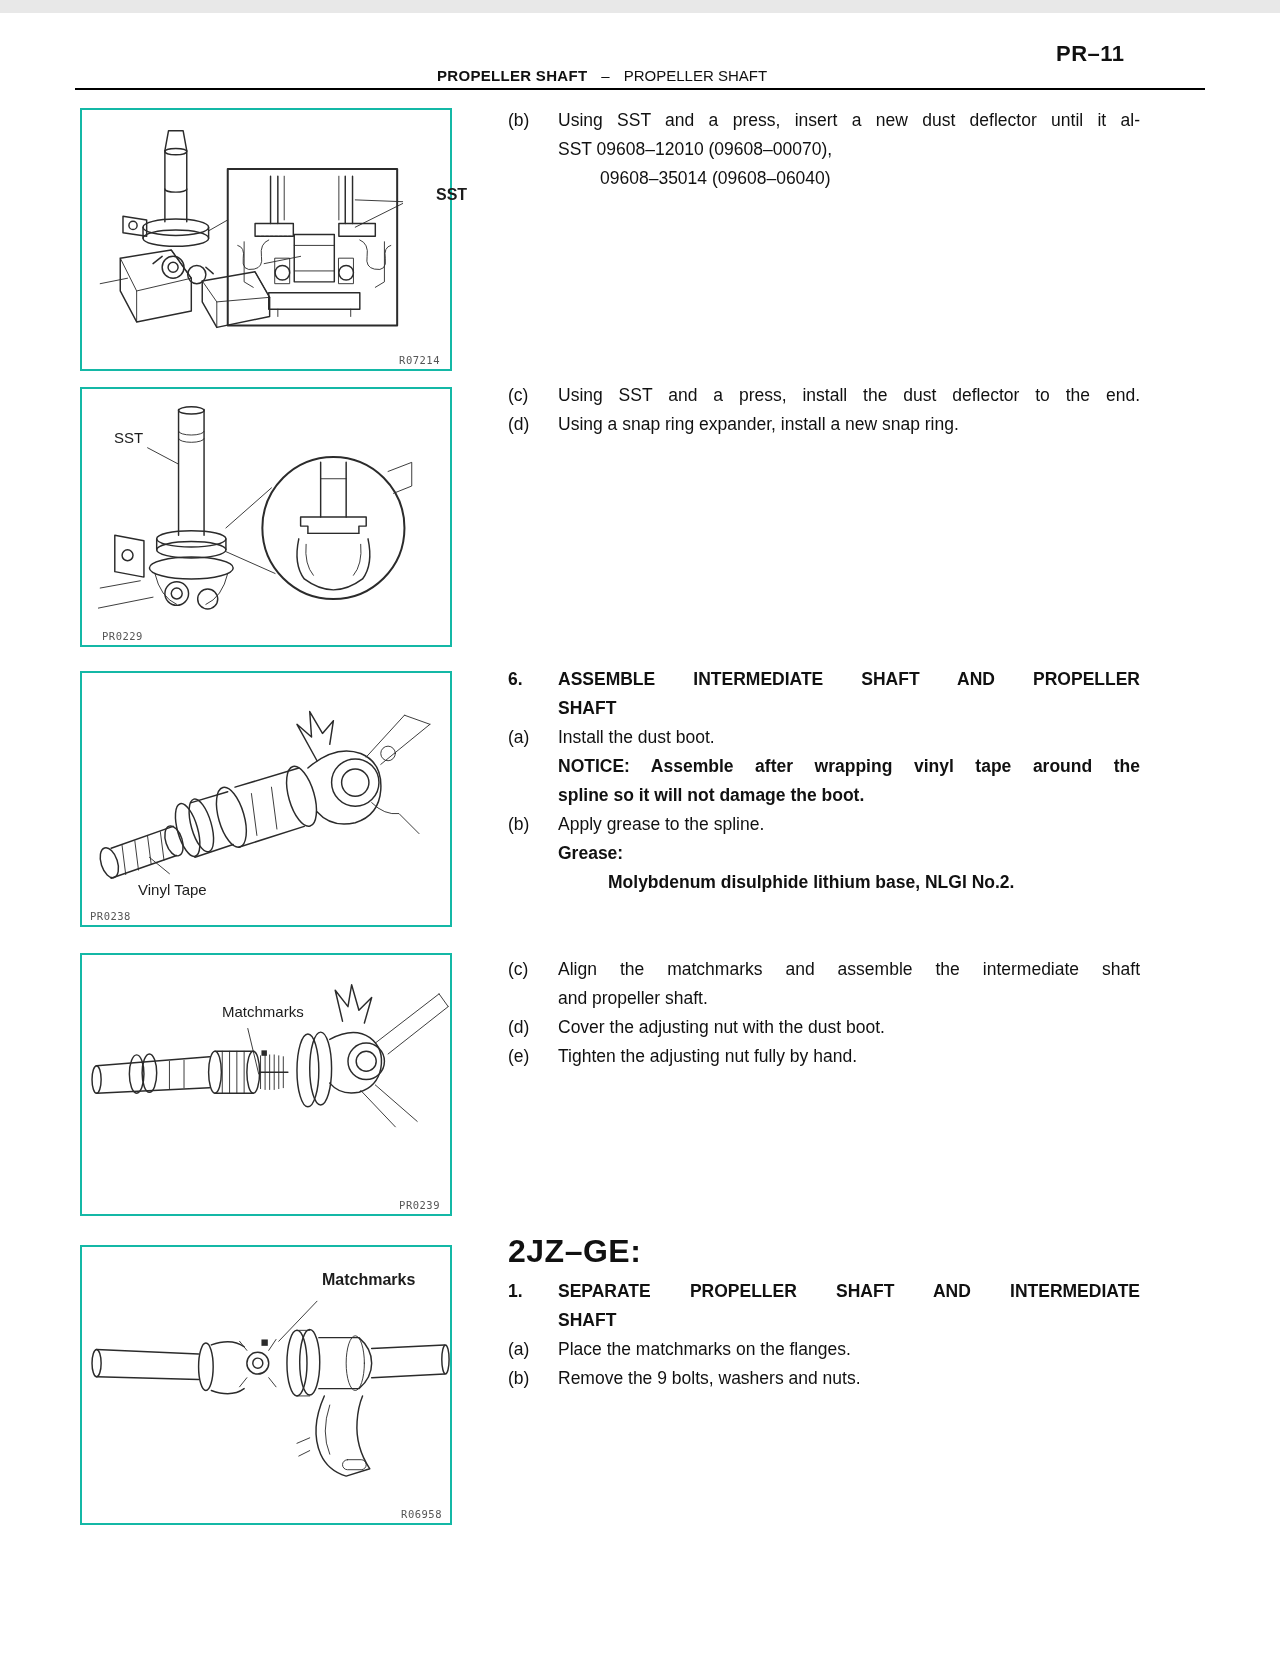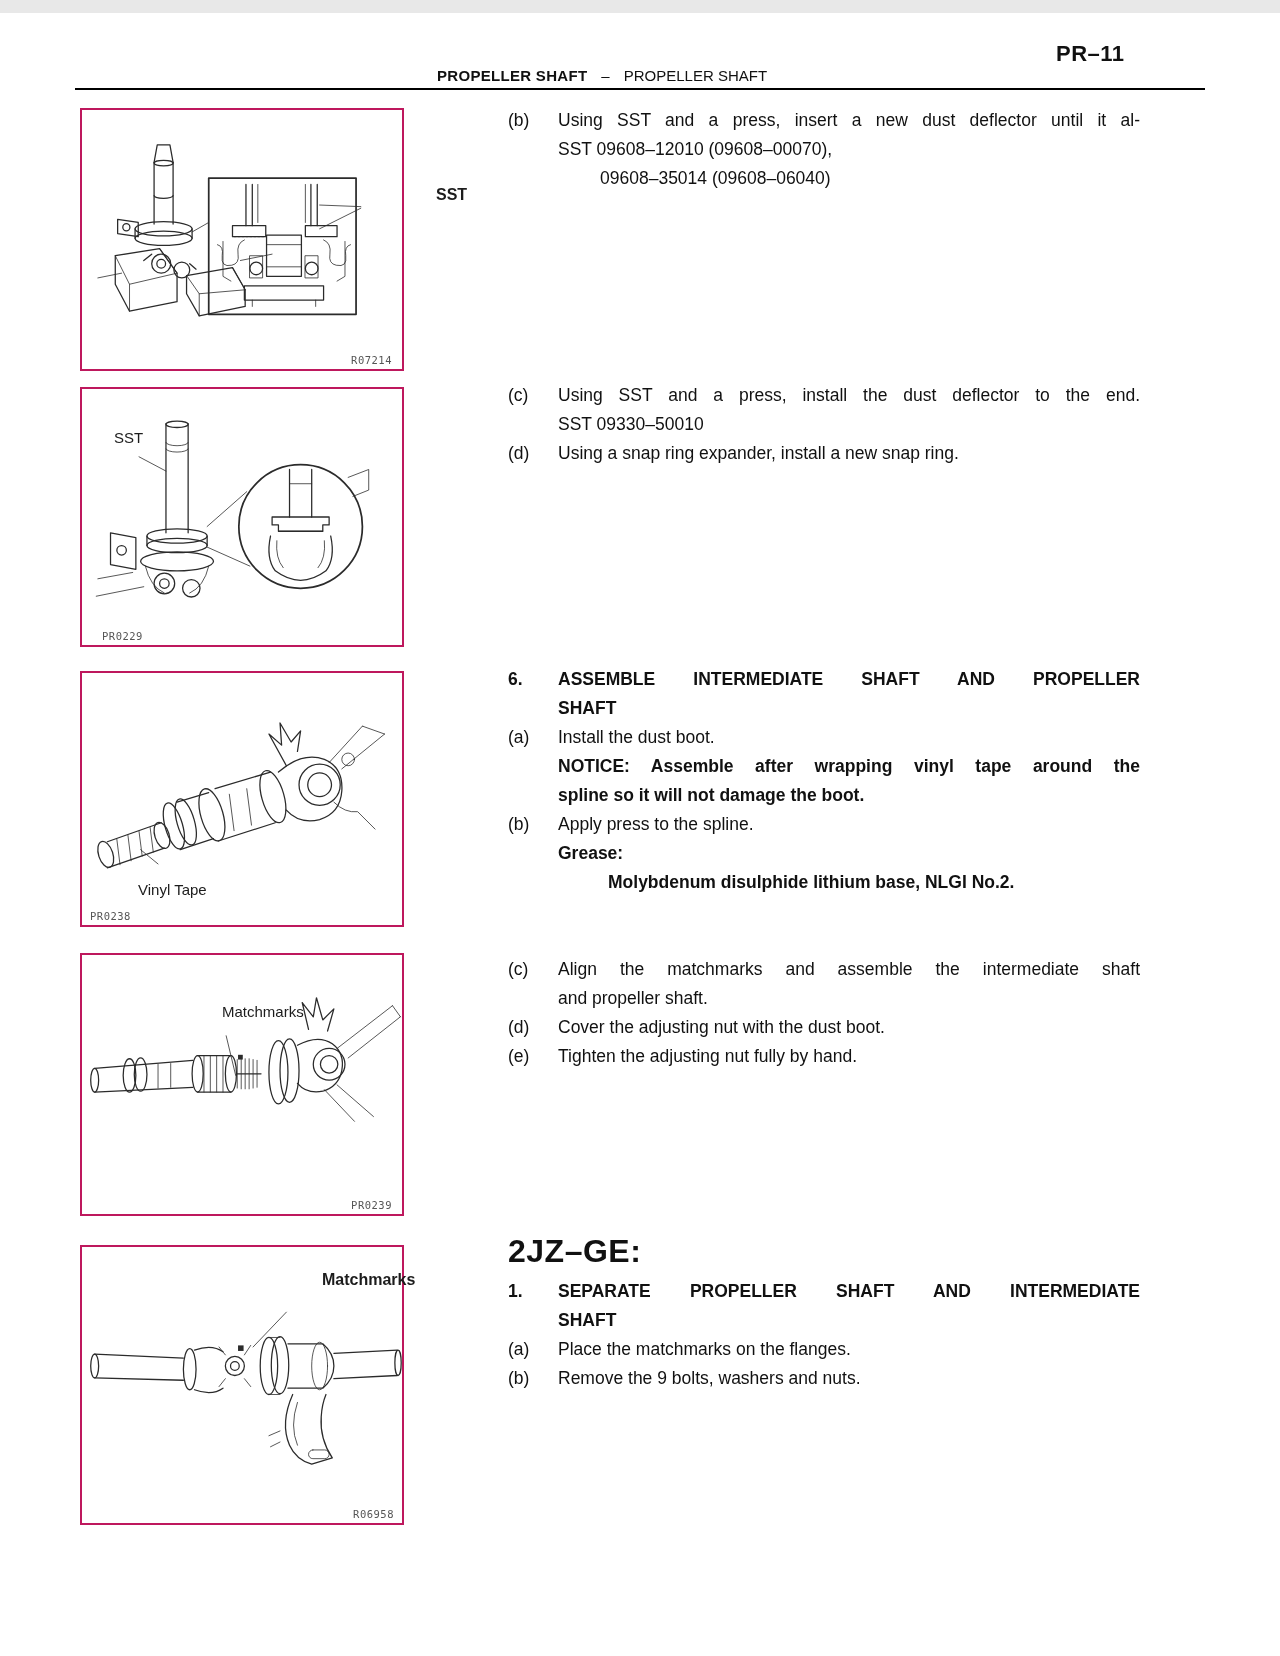--- a/index.html
+++ b/index.html
@@ -10,21 +10,21 @@
     overflow:hidden;
   }
   
   .page-num { position:absolute; top:28px; left:1056px; font-size:22px; font-weight:bold; letter-spacing:.5px; }
   .running-head { position:absolute; top:54px; left:437px; font-size:15px; white-space:nowrap; }
   .running-head .hb { font-weight:bold; letter-spacing:.3px; }
   .running-head .dash { margin:0 14px; }
   .head-rule { position:absolute; top:75px; left:75px; width:1130px; height:2px; background:#000; }
 
   
-  .fig { position:absolute; left:80px; width:324px; border:2px solid #be185d; background:#fff; box-sizing:border-box;padding-left:40px; }
+  .fig { position:absolute; left:80px; width:372px; border:2px solid #14b8a6; background:#fff; box-sizing:border-box;padding-left:40px; }
   .fig svg { position:absolute; left:0; top:0; width:100%; height:100%; }
   .fig svg * { stroke:#2b2b2b; fill:none; stroke-width:1.6; stroke-linecap:round; stroke-linejoin:round; }
   .fig svg .thin { stroke-width:1; }
   .fig svg .thick { stroke-width:2.2; }
   .fig svg .fill { fill:#2b2b2b; stroke:none; }
   .fig-label { position:absolute; font-size:15px; color:#1c1c1c; white-space:nowrap; }
   .fig-label.b { font-weight:bold; font-size:16px; }
   .fig-code { position:absolute; font-family:"DejaVu Sans Mono", monospace; font-size:10.5px; color:#555; letter-spacing:.5px; }
   #fig1 { top:95px;  height:263px; }
   #fig2 { top:374px; height:260px; }
@@ -260,21 +260,20 @@
       <div class="ln jl">Using SST and a press, insert a new dust deflector until it al-</div>
       <div class="ln">SST 09608–12010 (09608–00070),</div>
       <div class="ln ind">09608–35014 (09608–06040)</div>
     </div>
   </div>
 
   <div class="tblock" id="blk2">
     <div class="step">
       <span class="lbl">(c)</span>
       <div class="ln jl">Using SST and a press, install the dust deflector to the end.</div>
-      <div class="ln">SST 09330–50010</div>
     </div>
     <div class="step">
       <span class="lbl">(d)</span>
       <div class="ln">Using a snap ring expander, install a new snap ring.</div>
     </div>
   </div>
 
   <div class="tblock" id="blk3">
     <div class="step">
       <span class="lbl b">6.</span>
@@ -282,21 +281,21 @@
       <div class="ln b">SHAFT</div>
     </div>
     <div class="step">
       <span class="lbl">(a)</span>
       <div class="ln">Install the dust boot.</div>
       <div class="ln b jl">NOTICE: Assemble after wrapping vinyl tape around the</div>
       <div class="ln b">spline so it will not damage the boot.</div>
     </div>
     <div class="step">
       <span class="lbl">(b)</span>
-      <div class="ln">Apply press to the spline.</div>
+      <div class="ln">Apply grease to the spline.</div>
       <div class="ln b">Grease:</div>
       <div class="ln b ind2">Molybdenum disulphide lithium base, NLGI No.2.</div>
     </div>
   </div>
 
   <div class="tblock" id="blk4">
     <div class="step">
       <span class="lbl">(c)</span>
       <div class="ln jl">Align the matchmarks and assemble the intermediate shaft</div>
       <div class="ln">and propeller shaft.</div>

